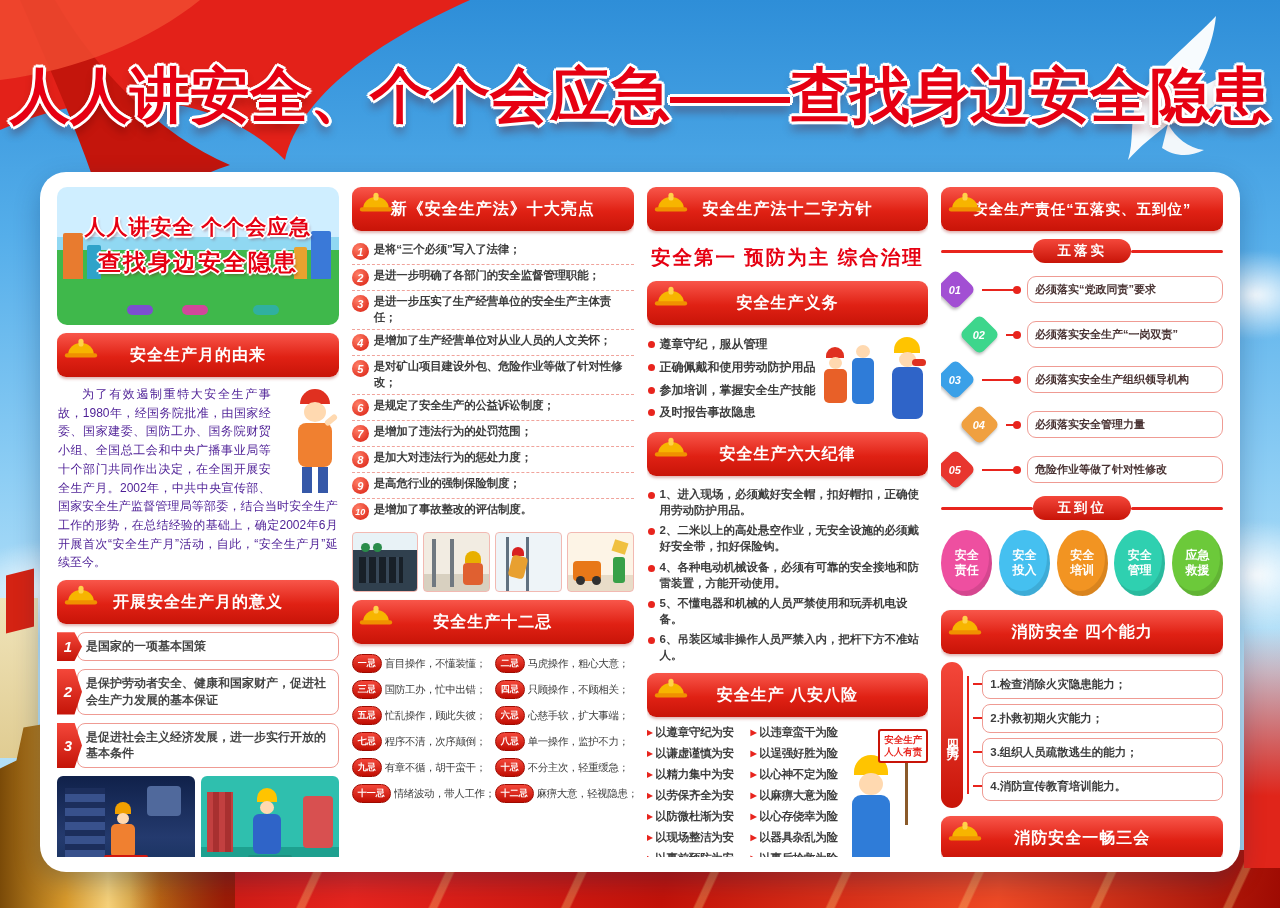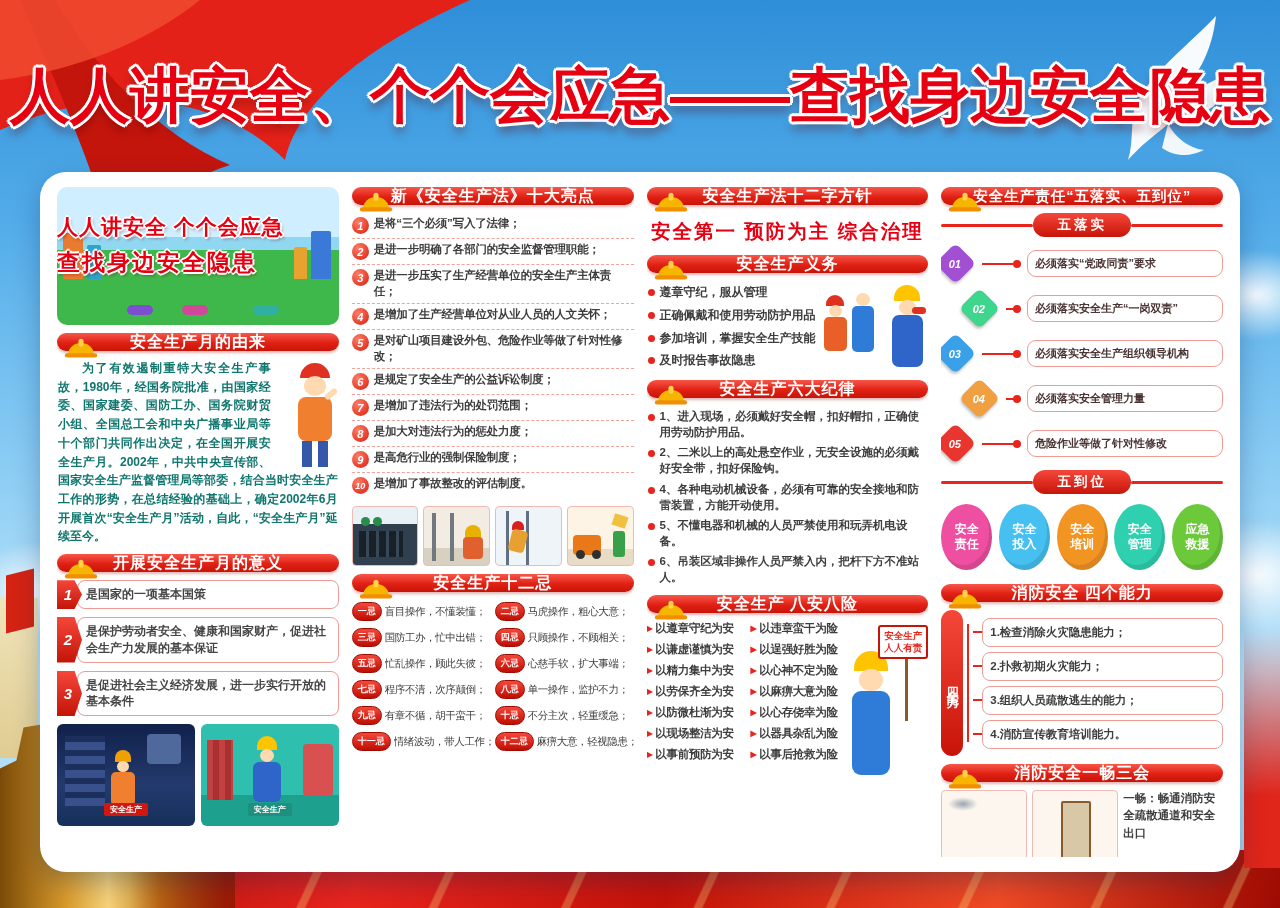--- a/index.html
+++ b/index.html
@@ -32,36 +32,36 @@
         font-size:60px;font-weight:900;color:#e60012;letter-spacing:0px;white-space:nowrap;
         text-shadow:-3px 0 #fff,3px 0 #fff,0 -3px #fff,0 3px #fff,
                     -2px -2px #fff,2px 2px #fff,-2px 2px #fff,2px -2px #fff,
                     0 8px 10px rgba(90,0,0,.45)}
   
   .panel{position:absolute;left:40px;top:172px;width:1200px;height:700px;background:#fff;
         border-radius:26px;box-shadow:0 10px 26px rgba(0,40,90,.30);padding:15px 17px;
         box-sizing:border-box;display:grid;grid-template-columns:repeat(4,1fr);gap:13px;z-index:5}
   .col{display:flex;flex-direction:column;gap:8px;min-width:0;overflow:hidden}
   
-  .sec-h{position:relative;flex:0 0 auto;height:18px;border-radius:9px;
+  .sec-h{position:relative;flex:0 0 auto;height:44px;border-radius:9px;
         background:linear-gradient(180deg,#f8564a,#e02114 55%,#c81408);
         display:flex;align-items:center;justify-content:center;color:#fff;font-weight:800;
         font-size:16px;letter-spacing:1px;box-shadow:0 2px 3px rgba(150,10,0,.3);white-space:nowrap}
   .sec-h .helm{position:absolute;left:7px;top:1px;width:34px;height:30px}
   
   .banner{flex:0 0 138px;border-radius:10px;position:relative;overflow:hidden;
         background:linear-gradient(180deg,#cfeeff 0 36%,#90d8f2 36% 46%,#3fb84b 46% 100%)}
   .bb{position:absolute;bottom:46px;border-radius:2px 2px 0 0}
   .bcar{position:absolute;bottom:10px;width:26px;height:10px;border-radius:5px;background:#7c4fd0}
-  .banner-t{position:relative;z-index:2;text-align:left;color:#e60012;font-weight:900;
+  .banner-t{position:relative;z-index:2;text-align:center;color:#e60012;font-weight:900;
         text-shadow:-2px 0 #fff,2px 0 #fff,0 -2px #fff,0 2px #fff,1px 1px #fff,-1px -1px #fff,2px 3px 3px rgba(120,0,0,.4)}
   .banner-t.l1{font-size:21px;margin-top:26px;letter-spacing:1px}
   .banner-t.l2{font-size:23px;margin-top:6px;letter-spacing:2px}
-  .origin-body{font-size:12px;line-height:1.56;color:#0f766e;text-align:justify;padding:0 1px;
-        text-indent:24px;font-weight:700}
+  .origin-body{font-size:12px;line-height:1.56;color:#4c1d95;text-align:justify;padding:0 1px;
+        text-indent:24px;font-weight:400}
   .fig-origin{float:right;width:62px;height:108px;margin:2px 0 2px 5px;position:relative}
   .mean-item{display:flex;align-items:stretch;flex:0 0 auto}
   .tag{flex:0 0 25px;min-height:28px;z-index:1;align-self:center;height:100%;
         background:linear-gradient(180deg,#f4473a,#c41408);
         clip-path:polygon(0 0,70% 0,100% 50%,70% 100%,0 100%);
         color:#fff;font-weight:800;font-style:italic;display:flex;align-items:center;
         justify-content:center;font-size:15px;padding-right:3px;box-sizing:border-box}
   .mean-box{flex:1;border:1px solid #ef9b93;border-radius:8px;background:#fff;display:flex;
         align-items:center;padding:5px 8px;font-size:12px;font-weight:700;color:#454545;
         margin-left:-5px;line-height:1.4}

